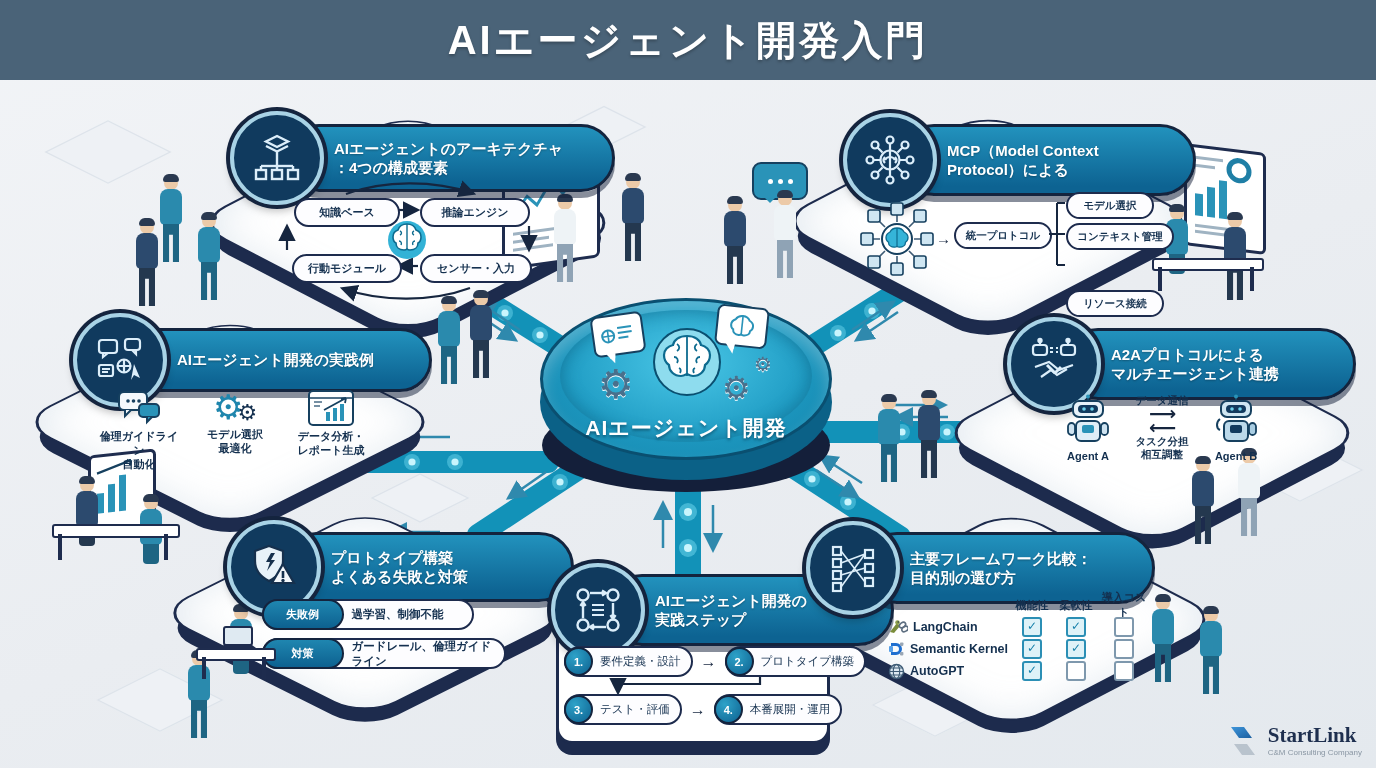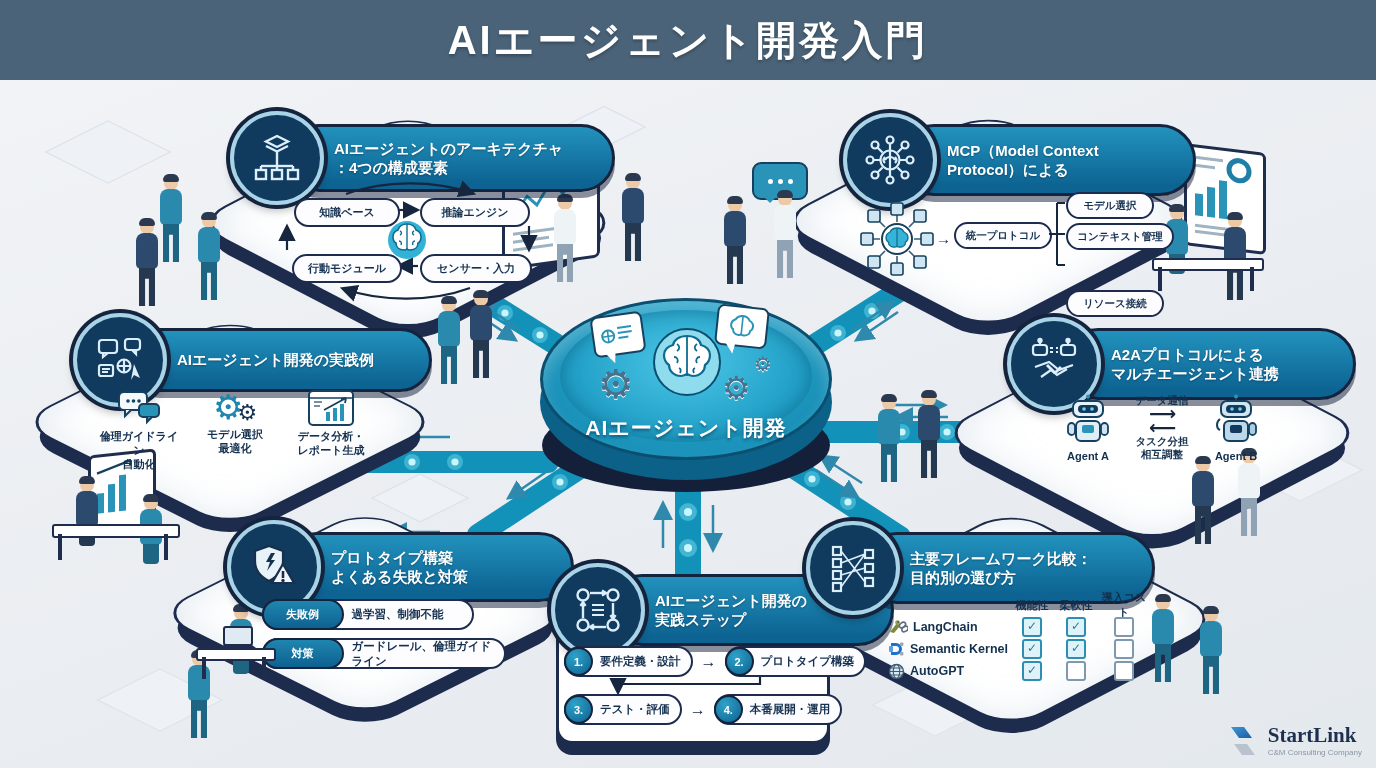--- a/index.html
+++ b/index.html
@@ -44,21 +44,21 @@
   .a2a-mid .cap{font-size:10.5px;text-align:center;line-height:1.25;white-space:pre-line;}
   .a2a-arr{font-size:19px;line-height:14px;font-weight:800;color:#16263f;letter-spacing:-1px;width:80px;text-align:center;}
   
   .fail-row{display:flex;align-items:center;background:#fdfdff;border:2.5px solid #1d2b4d;border-radius:30px;height:27px;padding:0 12px 0 0;margin-bottom:8px;}
   .fail-badge{height:27px;min-width:58px;margin:-2.5px 8px -2.5px -2.5px;border-radius:30px;background:linear-gradient(180deg,#1f86b0,#0d6190);border:2.5px solid #14243e;color:#fff;font-weight:800;font-size:11px;display:flex;align-items:center;justify-content:center;padding:0 10px;}
   .fail-txt{font-size:11.5px;}
   
   .step-row{position:absolute;display:flex;align-items:center;gap:8px;}
   .step-pill{display:flex;align-items:center;background:#fdfdff;border:2.5px solid #1d2b4d;border-radius:30px;height:27px;padding:0 10px 0 0;}
   .step-num{width:25px;height:25px;margin:-2px 7px -2px -2px;border-radius:50%;background:radial-gradient(circle at 35% 30%,#2ea2c8,#0d6190);border:2px solid #14243e;color:#fff;font-weight:800;font-size:11px;display:flex;align-items:center;justify-content:center;}
-  .step-lab{font-size:11.5px;font-weight:700;color:#14304f;white-space:nowrap;}
+  .step-lab{font-size:11.5px;font-weight:400;color:#14304f;white-space:nowrap;}
   .step-arr{color:#16263f;font-weight:800;font-size:16px;}
   
   .fw-grid{display:grid;grid-template-columns:122px 44px 44px 52px;grid-auto-rows:22px;align-items:center;}
   .fw-col{font-size:11px;text-align:center;}
   .fw-name{display:flex;align-items:center;gap:5px;font-size:12.5px;font-weight:800;color:#14304f;white-space:nowrap;}
   .cb{width:16px;height:16px;margin:0 auto;border:2px solid #7e98ad;border-radius:3px;background:#fff;font-size:12px;line-height:15px;text-align:center;color:#1781ab;font-weight:800;}
   .cb:not(:empty){background:#def2f8;border-color:#2b8fb5;}
   
   .hub{position:absolute;left:540px;top:298px;width:292px;height:198px;z-index:4;}
   .hub .e{position:absolute;border-radius:50%;}

